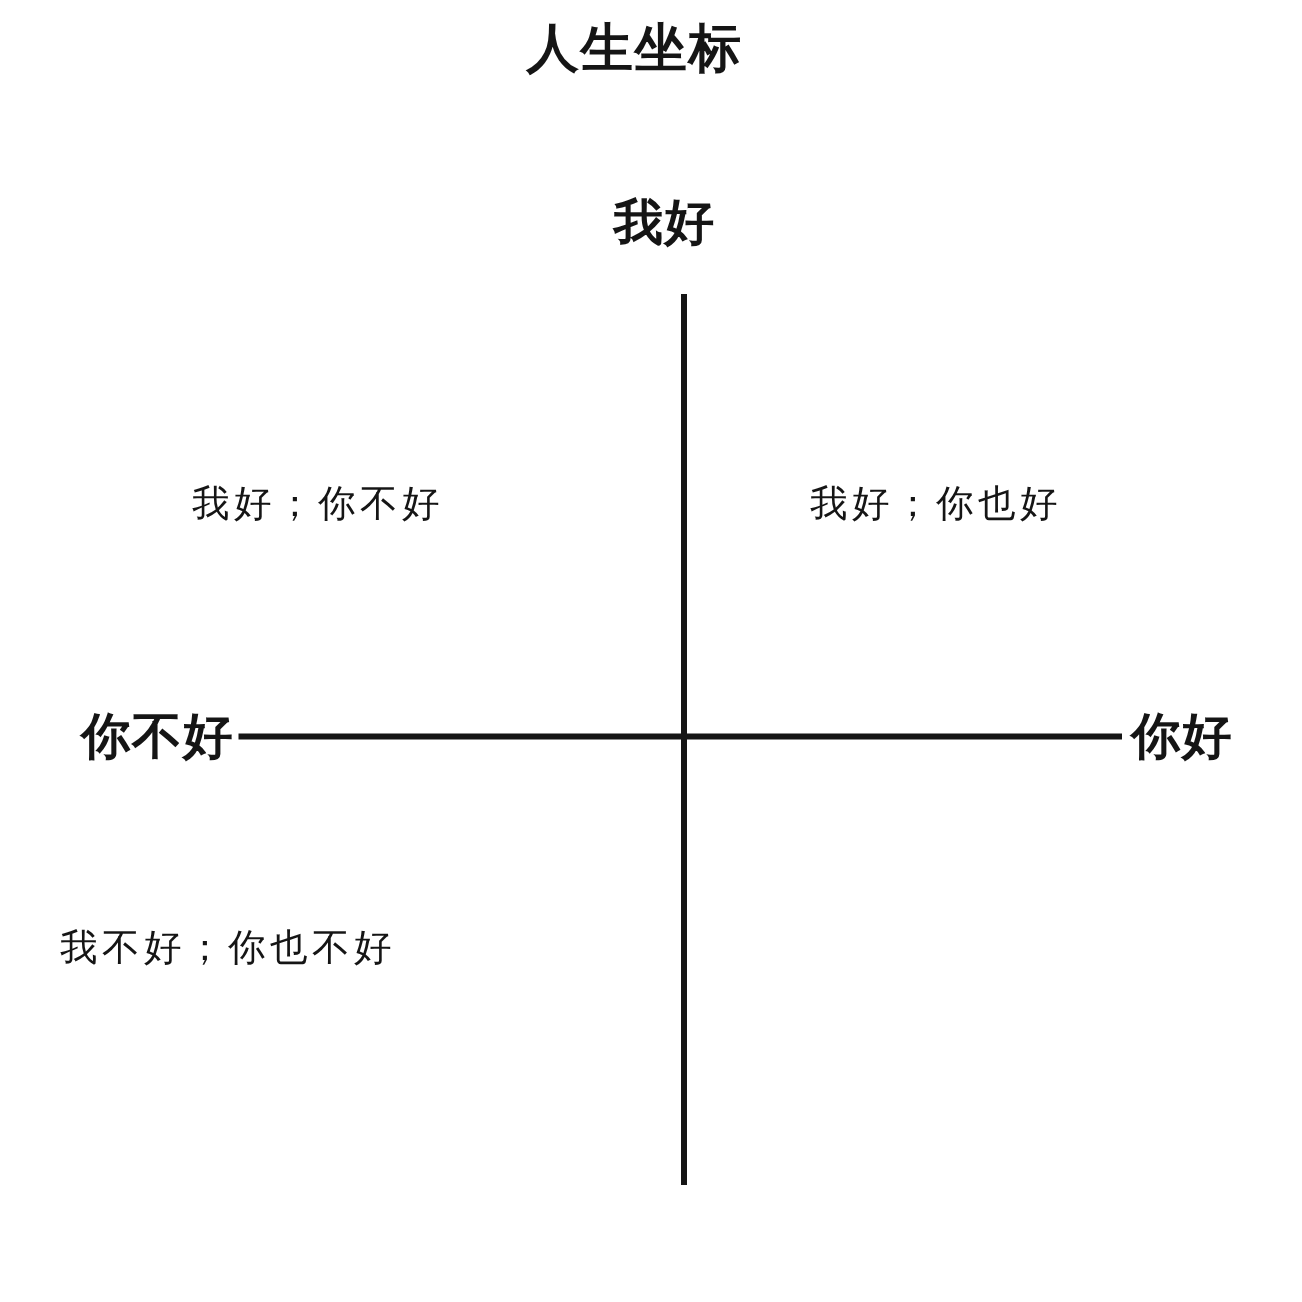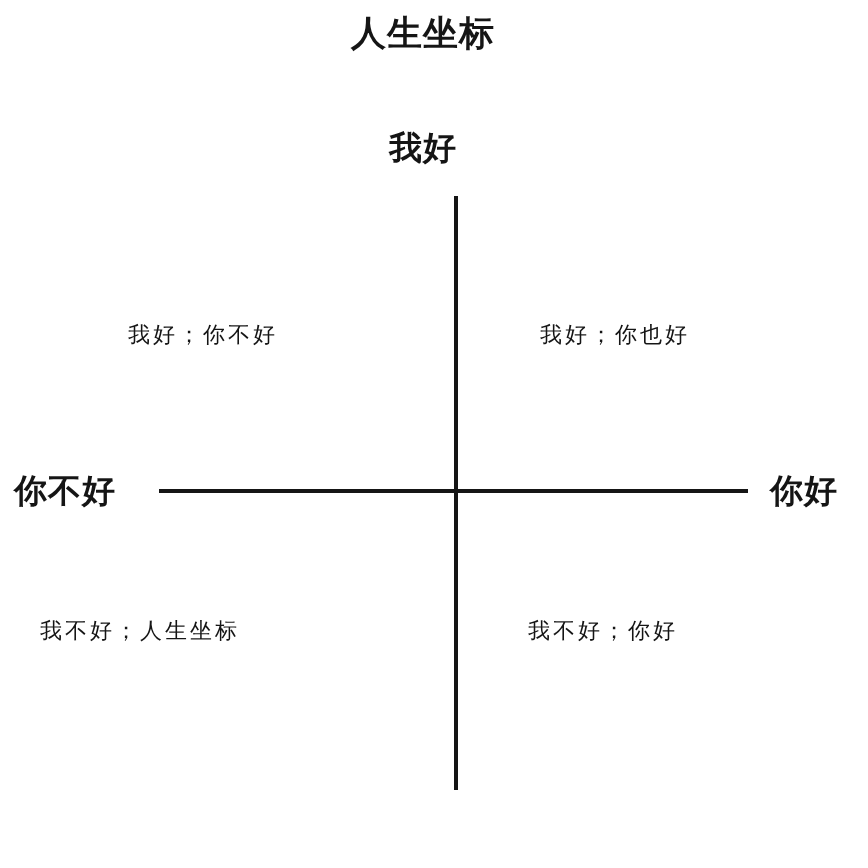--- a/index.html
+++ b/index.html
@@ -53,50 +53,51 @@
   
   .axis-label {
     position: absolute;
     font-family: "Liberation Sans", "DejaVu Sans", sans-serif;
     font-weight: bold;
     font-size: 33px;
     letter-spacing: 1px;
     color: #151515;
     white-space: nowrap;
     line-height: 1.2;
+    margin-left: 40px;
   }
   .axis-label.top {
     left: 0;
     right: 0;
     top: 128px;
     text-align: center;
   }
   .axis-label.bottom {
     left: 0;
     right: 0;
     top: 806px;
     text-align: center;
   }
   .axis-label.left {
     left: 14px;
     top: 471px;
     text-align: left;
   }
   .axis-label.right {
-    right: 8px;
+    right: 24px;
     top: 471px;
     text-align: center;
   }
 
   
   .quad {
     position: absolute;
     font-family: "Liberation Serif", "DejaVu Serif", serif;
     font-weight: normal;
-    font-size: 22px;
+    font-size: 25px;
     letter-spacing: 3px;
     color: #151515;
     white-space: nowrap;
     line-height: 1.2;
   }
   .quad-tl { left: 128px; top: 322px; }
   .quad-tr { left: 528px; top: 322px; margin-left: 12px; }
   .quad-bl { left: 40px;  top: 618px; }
   .quad-br { left: 528px; top: 618px; }
 </style>
@@ -115,17 +116,16 @@
 
 
   <div class="axis-label left">你不好</div>
 
   <div class="axis-label right">你好</div>
 
   <div class="quad quad-tl">我好；你不好</div>
 
   <div class="quad quad-tr">我好；你也好</div>
 
-  <div class="quad quad-bl">我不好；人生坐标</div>
+  <div class="quad quad-bl">我不好；你也不好</div>
 
-  <div class="quad quad-br">我不好；你好</div>
 
 </div>
 
 </body></html>

